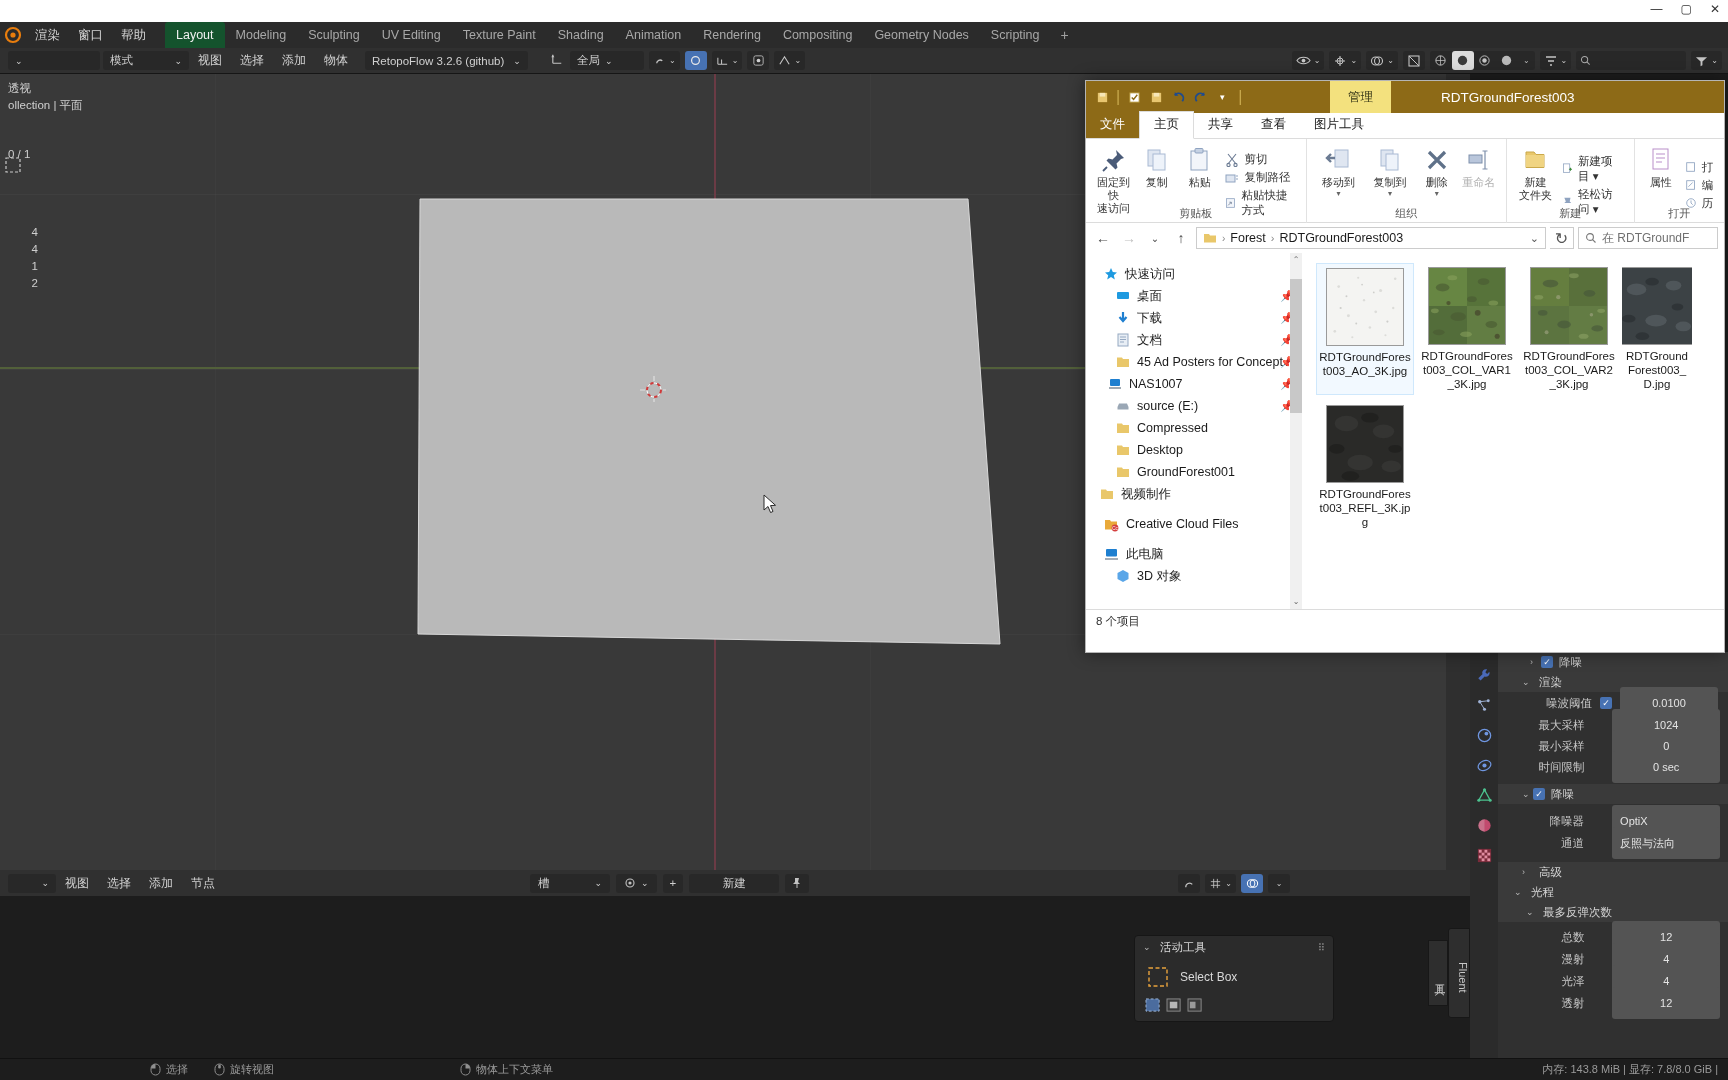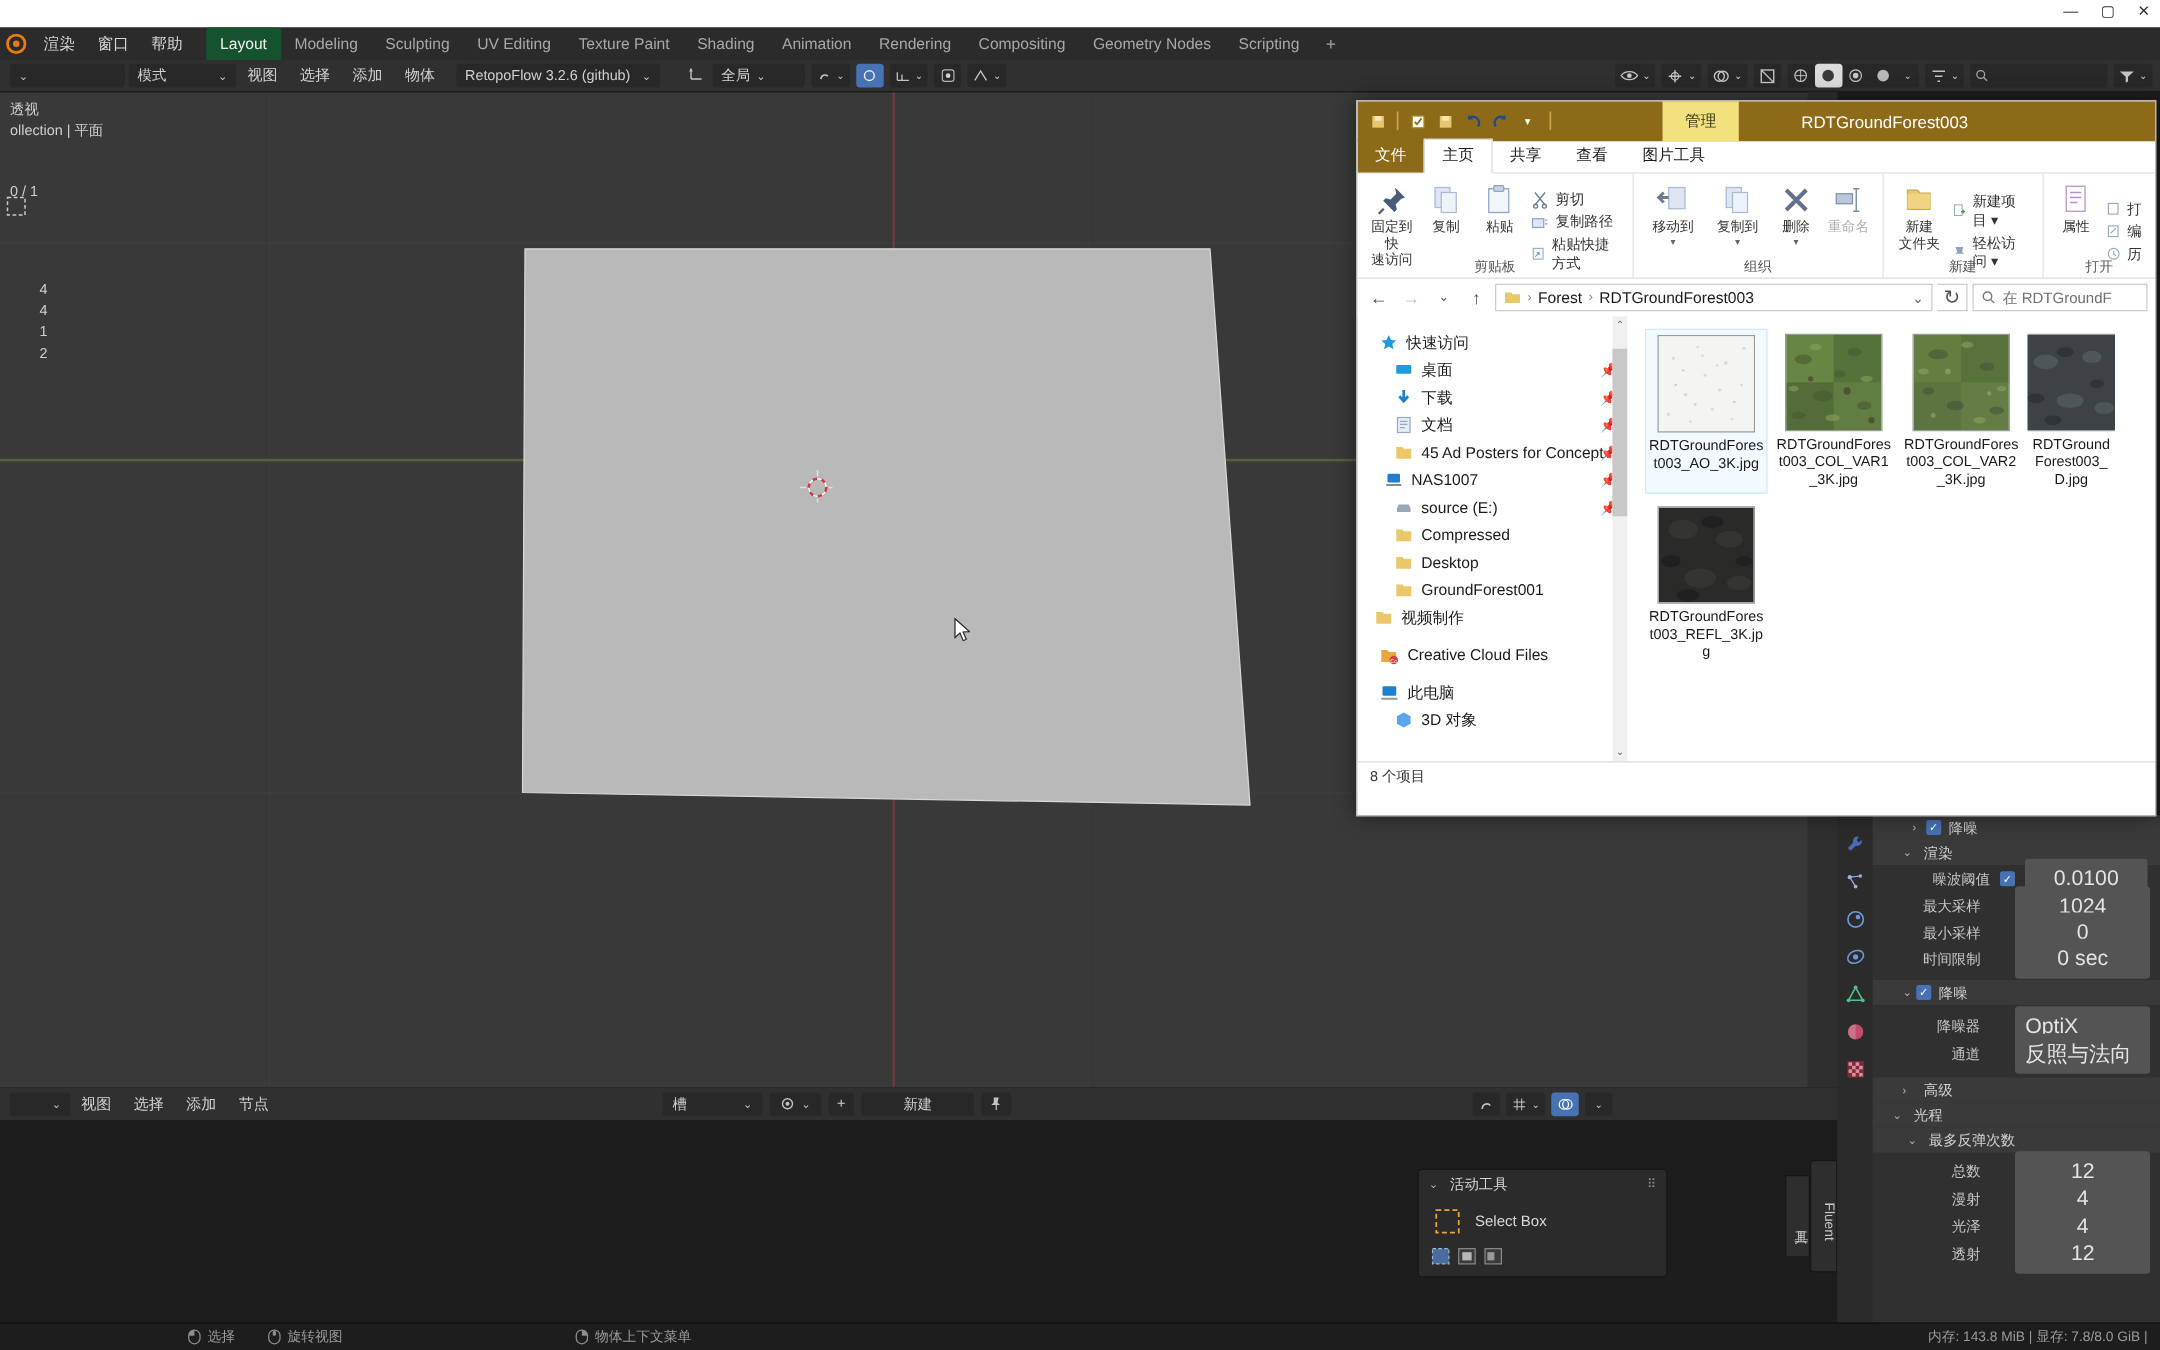--- a/index.html
+++ b/index.html
@@ -90,21 +90,21 @@
   .props-icons { position:absolute; left:0; top:0; width:28px; height:406px;
     background:#2b2b2b; padding-top:8px; }
   .pi { width:28px; height:30px; display:flex; align-items:center; justify-content:center; }
   .props-body { position:absolute; left:28px; top:0; right:0; bottom:0;
     overflow:hidden; }
   .prow { height:20px; display:flex; align-items:center; font-size:11.5px;
     color:#d2d2d2; padding:0 8px; }
   .prow.sec { background:#3a3a3a; }
   .plabel { text-align:right; color:#c6c6c6; font-size:11.5px; }
   .pfield { background:#545454; border-radius:3px; height:32px; display:flex;
-    align-items:center; justify-content:center; font-size:17px; color:#e4e4e4; }
+    align-items:center; justify-content:center; font-size:11px; color:#e4e4e4; }
   .pcheck { width:12px; height:12px; background:#4772b3; border-radius:2px;
     display:inline-flex; align-items:center; justify-content:center;
     color:#fff; font-size:9px; }
   .chev { font-size:9px; color:#b9b9b9; display:inline-block; width:11px; }
 
   
   .statusbar { position:absolute; bottom:0; left:0; width:1728px; height:22px;
     background:#1d1d1d; display:flex; align-items:center; font-size:11px;
     color:#9a9a9a; border-top:1px solid #111; }
   .sb-item { display:flex; align-items:center; gap:5px; margin-right:26px; }

